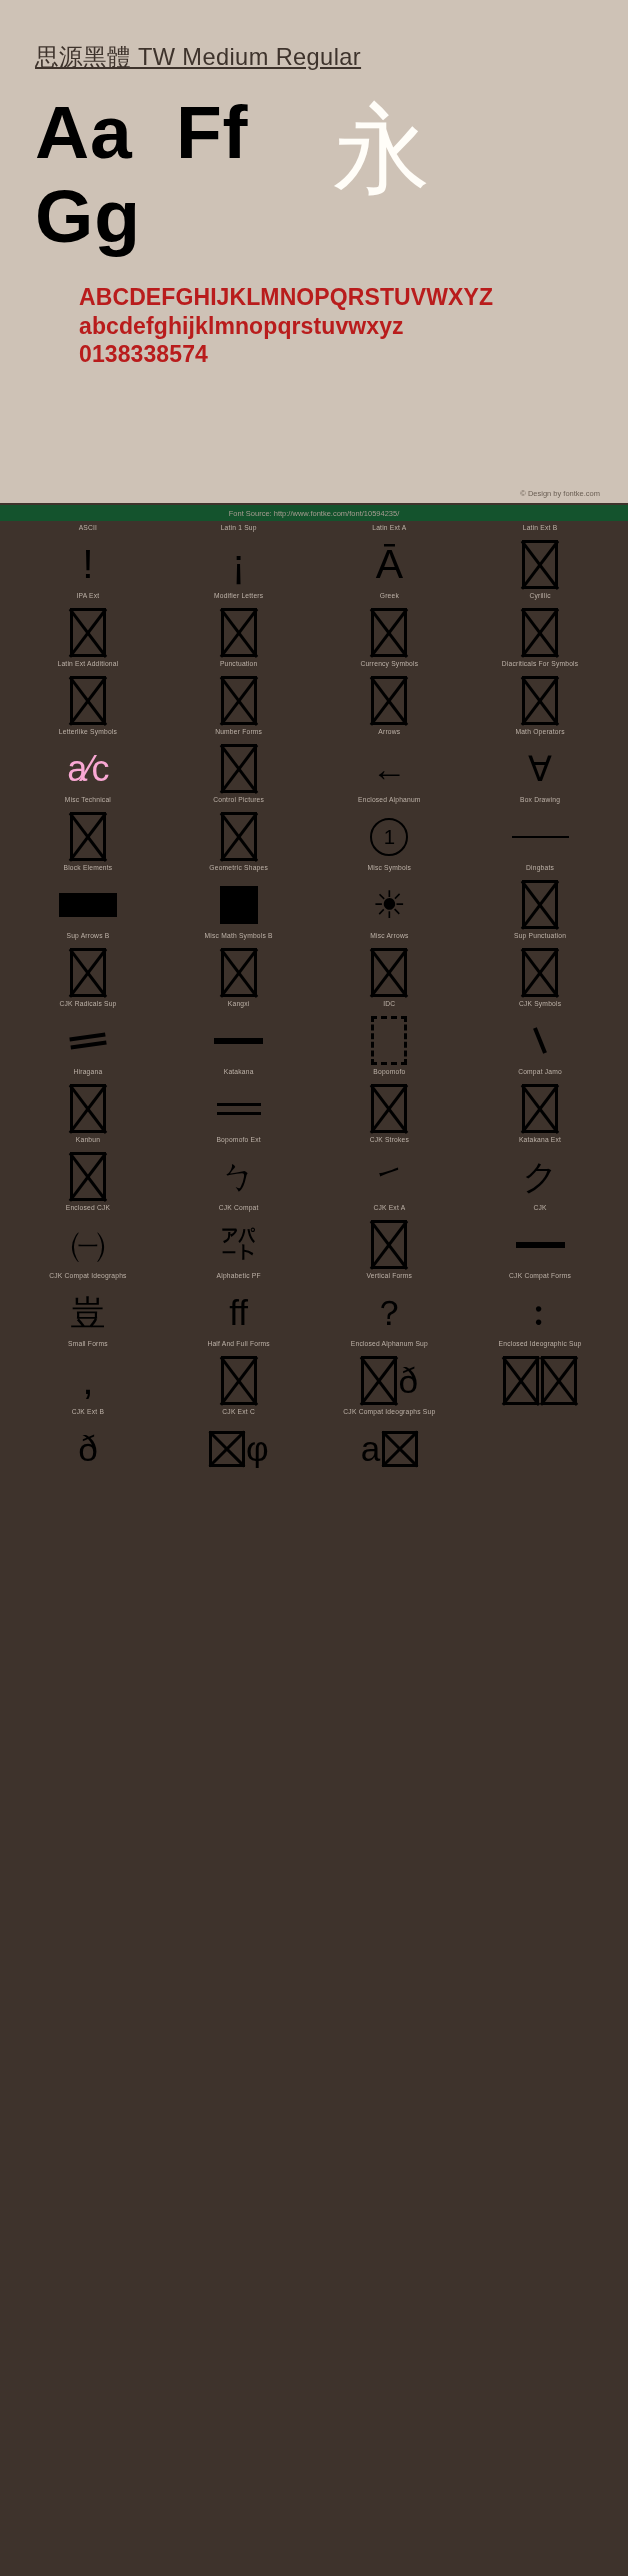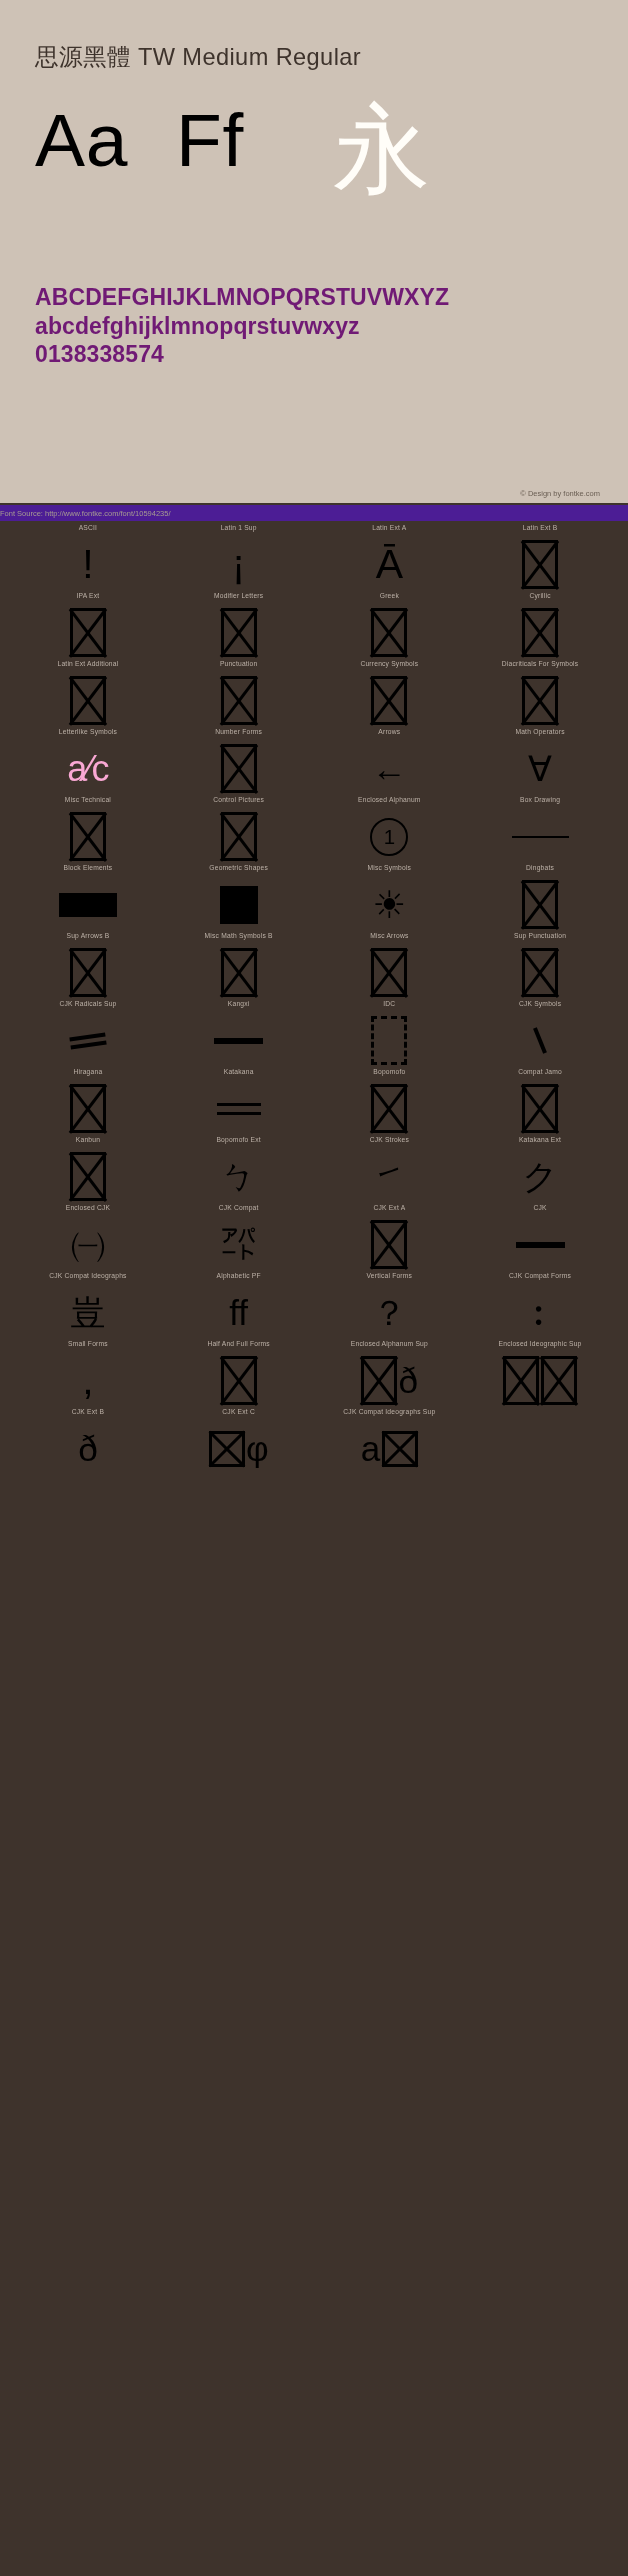--- a/index.html
+++ b/index.html
@@ -18,49 +18,50 @@
     position: relative;
     padding: 0 35px;
   }
   .font-title {
     font-size: 23.6px;
     color: #3e332c;
     letter-spacing: 0.4px;
     padding-top: 41px;
     white-space: nowrap;
     font-weight: 400;
+    text-decoration: underline;
   }
   .glyph-row {
     display: flex;
     align-items: flex-start;
     margin-top: 17.3px;
     height: 188px;
   }
   .glyph-col {
     width: 141px;
     color: #000;
     font-size: 75px;
     line-height: 1.12;
-    font-weight: 400;
+    font-weight: 700;
     letter-spacing: 0.8px;
-    margin-top: 8px;
   }
   .glyph-col.second { width: 157px; }
   .glyph-yong {
     flex: 1;
     color: #fffdf8;
     font-size: 97px;
     line-height: 1;
     text-align: left;
     padding-top: 11px;
     font-weight: 400;
   }
   .alpha-block {
     margin-top: 4.7px;
-    color: #701a75;
+    color: #b91c1c;
+    margin-left: 44px;
   }
   .alpha-line {
     font-size: 23px;
     line-height: 1.24;
     letter-spacing: 0.1px;
     font-weight: 600;
     white-space: nowrap;
   }
   .credits {
     position: absolute;
@@ -71,23 +72,23 @@
   }
   .credit-copyright {
     font-size: 7.5px;
     color: #6a5e53;
     line-height: 1.6;
   }
   .credit-source {
     font-size: 7.5px;
     color: #a79c92;
     line-height: 1.6;
-    background: #4c1d95;
+    background: #14532d;
     display: block;
-    text-align: left;
+    text-align: center;
     padding: 2.4px 0 1.6px 0;
     margin-top: 2.4px;
   }
 
   
   .block-grid {
     display: grid;
     grid-template-columns: repeat(4, 1fr);
     padding: 3.1px 12.6px 15.7px 12.6px;
   }
@@ -169,20 +170,21 @@
 </head>
 <body>
 
 <div class="specimen-panel">
 
   <div class="font-title">思源黑體 TW Medium Regular</div>
 
   <div class="glyph-row">
     <div class="glyph-col">
       <div>Aa</div>
+      <div>Gg</div>
     </div>
     <div class="glyph-col second">
       <div>Ff</div>
     </div>
     <div class="glyph-yong">永</div>
   </div>
 
   <div class="alpha-block">
     <div class="alpha-line">ABCDEFGHIJKLMNOPQRSTUVWXYZ</div>
     <div class="alpha-line">abcdefghijklmnopqrstuvwxyz</div>

